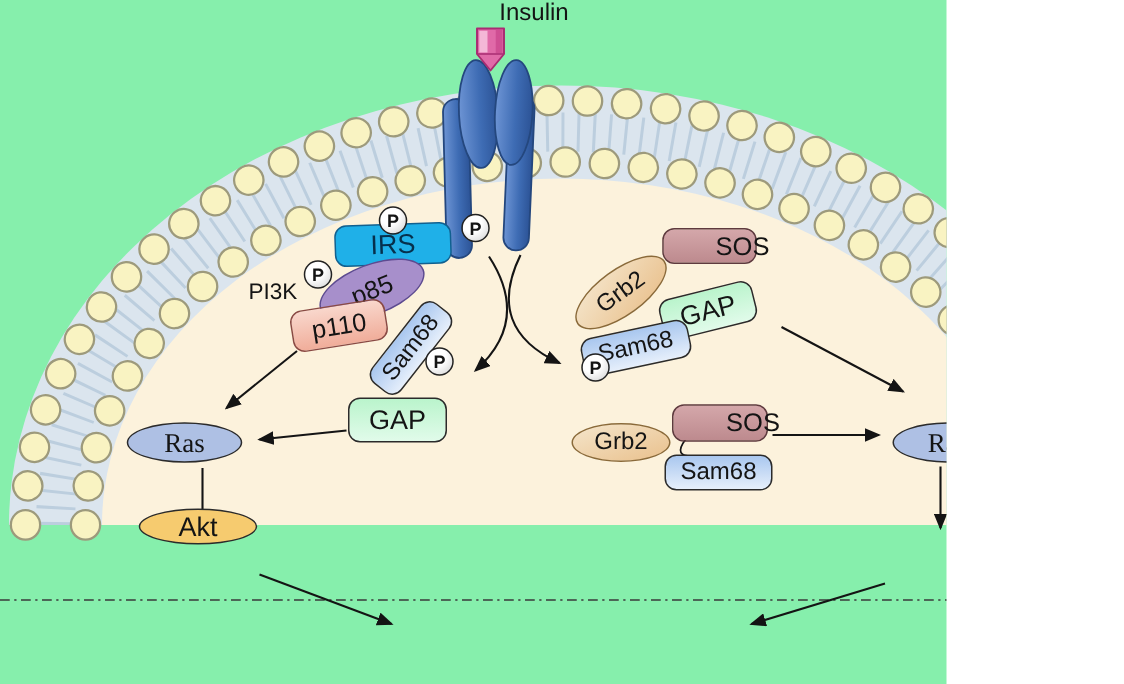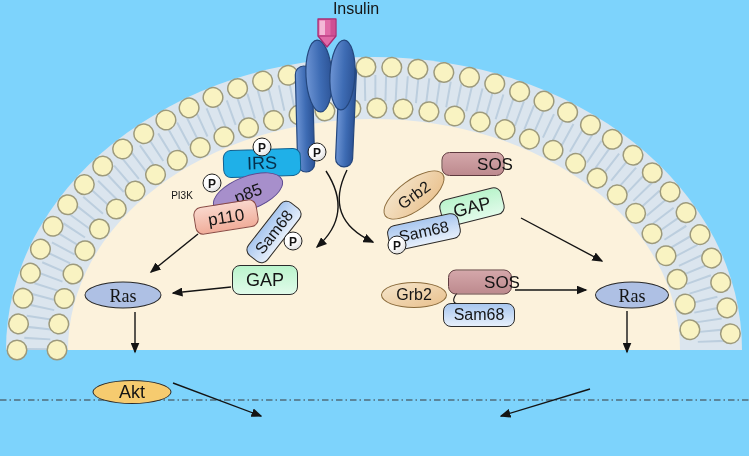--- a/index.html
+++ b/index.html
@@ -1,17 +1,17 @@
 <!DOCTYPE html>
 <html style="--membrane-head: #f9f3c2; --membrane-head-border: #9d9a7c; --membrane-tails: #dbe5ee; --membrane-rung: #bccede; --cytoplasm: #fcf2dc; --extracellular: #ffffff; --receptor-blue: #3e6cb4; --receptor-outline: #24477e; --insulin-pink: #e06aa8; --insulin-outline: #a92c72; --irs-blue: #1fb0e8; --p85-purple: #a78fcb; --p110-salmon: #f0ad9a; --sam68-blue: #a9c7ef; --gap-green: #baf4cc; --sos-mauve: #bd8a8e; --grb2-tan: #e9c08c; --ras-periwinkle: #aec0e4; --akt-gold: #f6cb6f; --erk-teal: #74a7a2; --gene-pink-light: #fbdbd9; --gene-pink-dark: #f08e8c; --arrow-black: #141414;"><head>
 <meta charset="utf-8">
 <style>
   html,body{margin:0;padding:0;background:#fff;}
   .stage{
-    position:relative;width:749px;height:456px;overflow:hidden;background:#7dd3fc;
+    position:relative;width:631px;height:456px;overflow:hidden;background:#86efac;
     font-family:"Liberation Sans", sans-serif;color:#141414;
   }
   .stage svg{position:absolute;left:0;top:0;}
   .label{position:absolute;transform:translate(-50%,-50%);white-space:nowrap;}
   .node{
     position:absolute;display:flex;align-items:center;justify-content:center;
     box-sizing:border-box;border:1.4px solid #2b2b2b;white-space:nowrap;
     transform:translate(-50%,-50%) rotate(var(--rot,0deg));
     font-size:17px;line-height:1;
   }
@@ -32,21 +32,21 @@
     border:1.6px solid #4f1d1d;border-radius:2px;font-size:15.5px;
   }
   .p-circle{
     position:absolute;width:19px;height:19px;border-radius:50%;
     background:radial-gradient(circle at 35% 30%,#ffffff 40%,#cfcfcf);
     border:1.5px solid #222;box-sizing:border-box;
     display:flex;align-items:center;justify-content:center;
     font-size:12px;font-weight:600;transform:translate(-50%,-50%);
   }
   .insulin-title{font-size:16px;}
-  .pi3k{font-size:10px;}
+  .pi3k{font-size:15px;}
 </style>
 </head>
 <body>
 
 <div class="stage">
 
   <svg width="749" height="456" viewBox="0 0 749 456">
     <defs>
       <marker id="ah" viewBox="0 0 11 9" refX="9.5" refY="4.5" markerWidth="11" markerHeight="9" markerUnits="userSpaceOnUse" orient="auto">
         <path d="M0,0 L11,4.5 L0,9 Z" style="fill:var(--arrow-black)"></path>
@@ -111,21 +111,21 @@
   <div class="node rect c-sos" style="left:473px;top:164px;width:63px;height:24px">SOS</div>
   <div class="node ellipse c-grb2" style="left:414px;top:195px;width:72px;height:31px;--rot:-36deg">Grb2</div>
   <div class="node rect c-gap" style="left:472px;top:207px;width:64px;height:28px;--rot:-14deg">GAP</div>
   <div class="node rect c-sam68" style="left:424px;top:232px;width:73px;height:26px;--rot:-12deg">Sam68</div>
 
   <div class="node ellipse c-grb2" style="left:414px;top:295px;width:66px;height:26px">Grb2</div>
   <div class="node rect c-sos" style="left:480px;top:282px;width:64px;height:25px">SOS</div>
   <div class="node rect c-sam68" style="left:479px;top:315px;width:72px;height:24px">Sam68</div>
 
   <div class="node ellipse c-ras" style="left:123px;top:295px;width:77px;height:27px">Ras</div>
-  <div class="node ellipse c-akt" style="left:132px;top:392px;width:79px;height:24px">Akt</div>
+  <div class="node ellipse c-akt" style="left:132px;top:351px;width:79px;height:24px">Akt</div>
   <div class="node ellipse c-ras" style="left:632px;top:295px;width:74px;height:27px">Ras</div>
 
 
   <div class="p-circle" style="left:262px;top:147px">P</div>
   <div class="p-circle" style="left:317px;top:152px">P</div>
   <div class="p-circle" style="left:212px;top:183px">P</div>
   <div class="p-circle" style="left:293px;top:241px">P</div>
   <div class="p-circle" style="left:397px;top:245px">P</div>
 
 </div>

